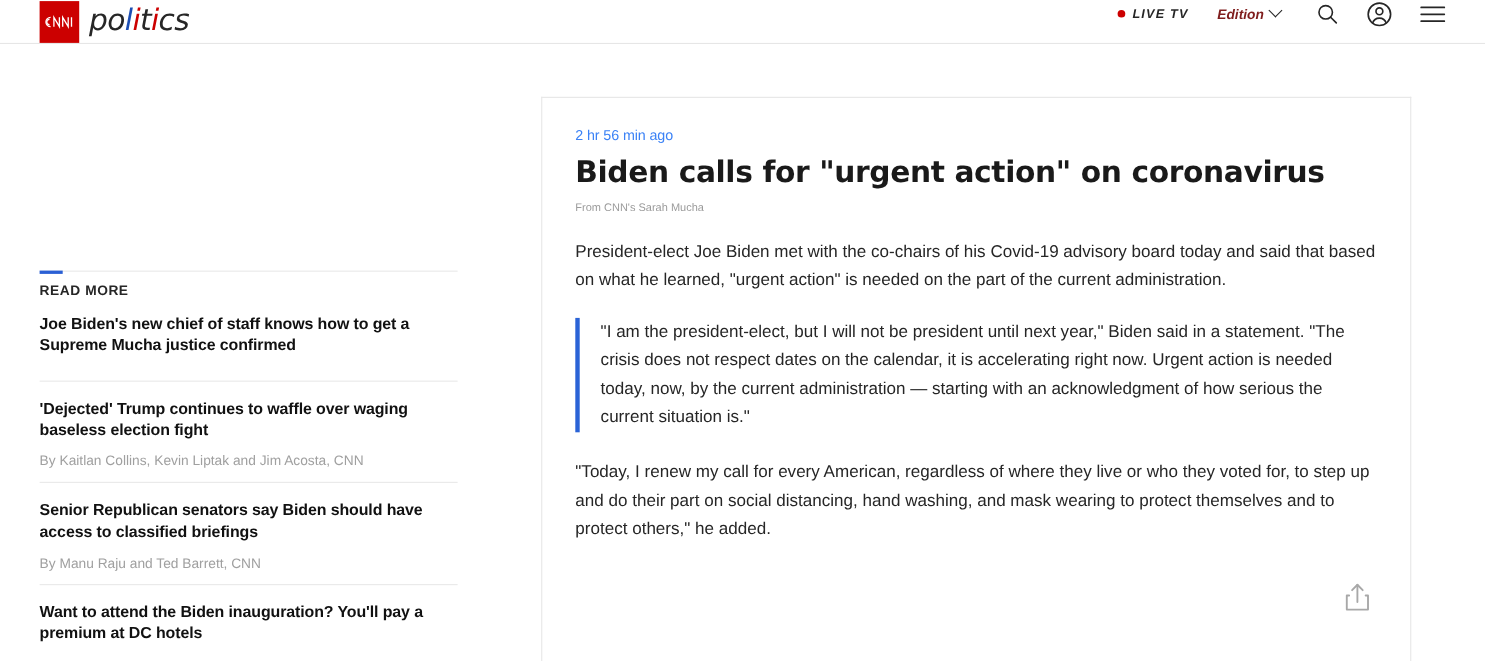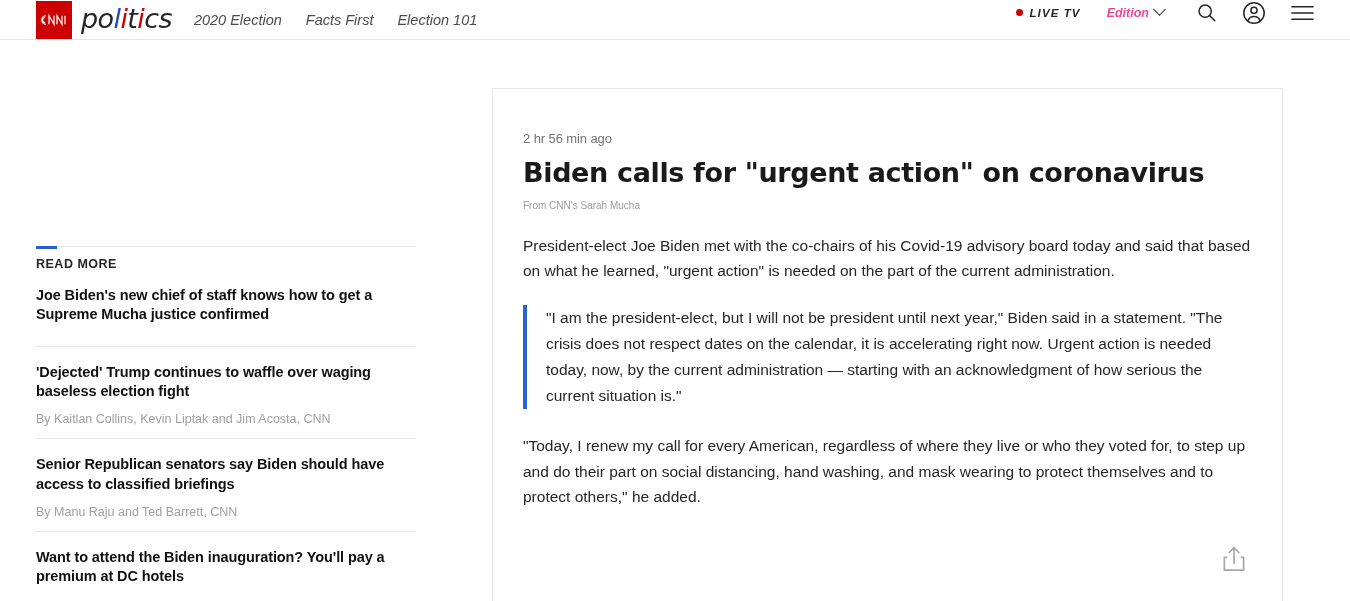--- a/index.html
+++ b/index.html
@@ -88,21 +88,21 @@
     width: 7px; height: 7px; border-radius: 50%;
     background: #cc0000;
     display: inline-block;
   }
   .edition {
     display: flex;
     align-items: center;
     gap: 6px;
     font-size: 12.5px;
     font-weight: bold;
-    color: #ec4899;
+    color: #7f1d1d;
     margin-right: 28px;
   }
   .chev {
     width: 9px; height: 9px;
     border-right: 1.6px solid #262626;
     border-bottom: 1.6px solid #262626;
     transform: rotate(45deg);
     position: relative;
     top: -3px;
   }
@@ -183,24 +183,23 @@
     top: 48px;
     width: 791px;
     min-height: 560px;
     border: 1px solid #e6e6e6;
     border-bottom: none;
     background: #ffffff;
     padding: 26px 30px 20px 30px;
   }
   .timestamp {
     font-size: 13px;
-    color: #737373;
+    color: #3b82f6;
     margin-bottom: 11px;
     letter-spacing: -0.1px;
-    margin-top: 16px;
   }
   .headline {
     font-size: 27px;
     font-weight: bold;
     line-height: 1.15;
     color: #1a1a1a;
     margin: 0 0 12px 0;
     letter-spacing: -0.35px;
     font-family: "DejaVu Sans", sans-serif;
   }
@@ -247,25 +246,20 @@
           <path d="M12 8a5 5 0 1 0 0 10"></path>
           <path d="M20 21.5V4.5l10 17V4.5"></path>
           <path d="M36 21.5V4.5l10 17V4.5"></path>
           <path d="M52 21.5V4.5"></path>
         </g>
       </svg>
     </div>
     <div class="brand-word"><span>po</span><span class="bl">l</span><span class="rd">i</span><span>t</span><span class="rd">i</span><span>cs</span></div>
   </div>
 
-  <nav class="nav">
-    <a href="#">2020 Election</a>
-    <a href="#">Facts First</a>
-    <a href="#">Election 101</a>
-  </nav>
 
   <div class="header-right">
 
     <div class="livetv">
       <span class="live-dot"></span>
       <span>LIVE TV</span>
     </div>
 
     <div class="edition">
       <span>Edition</span>

